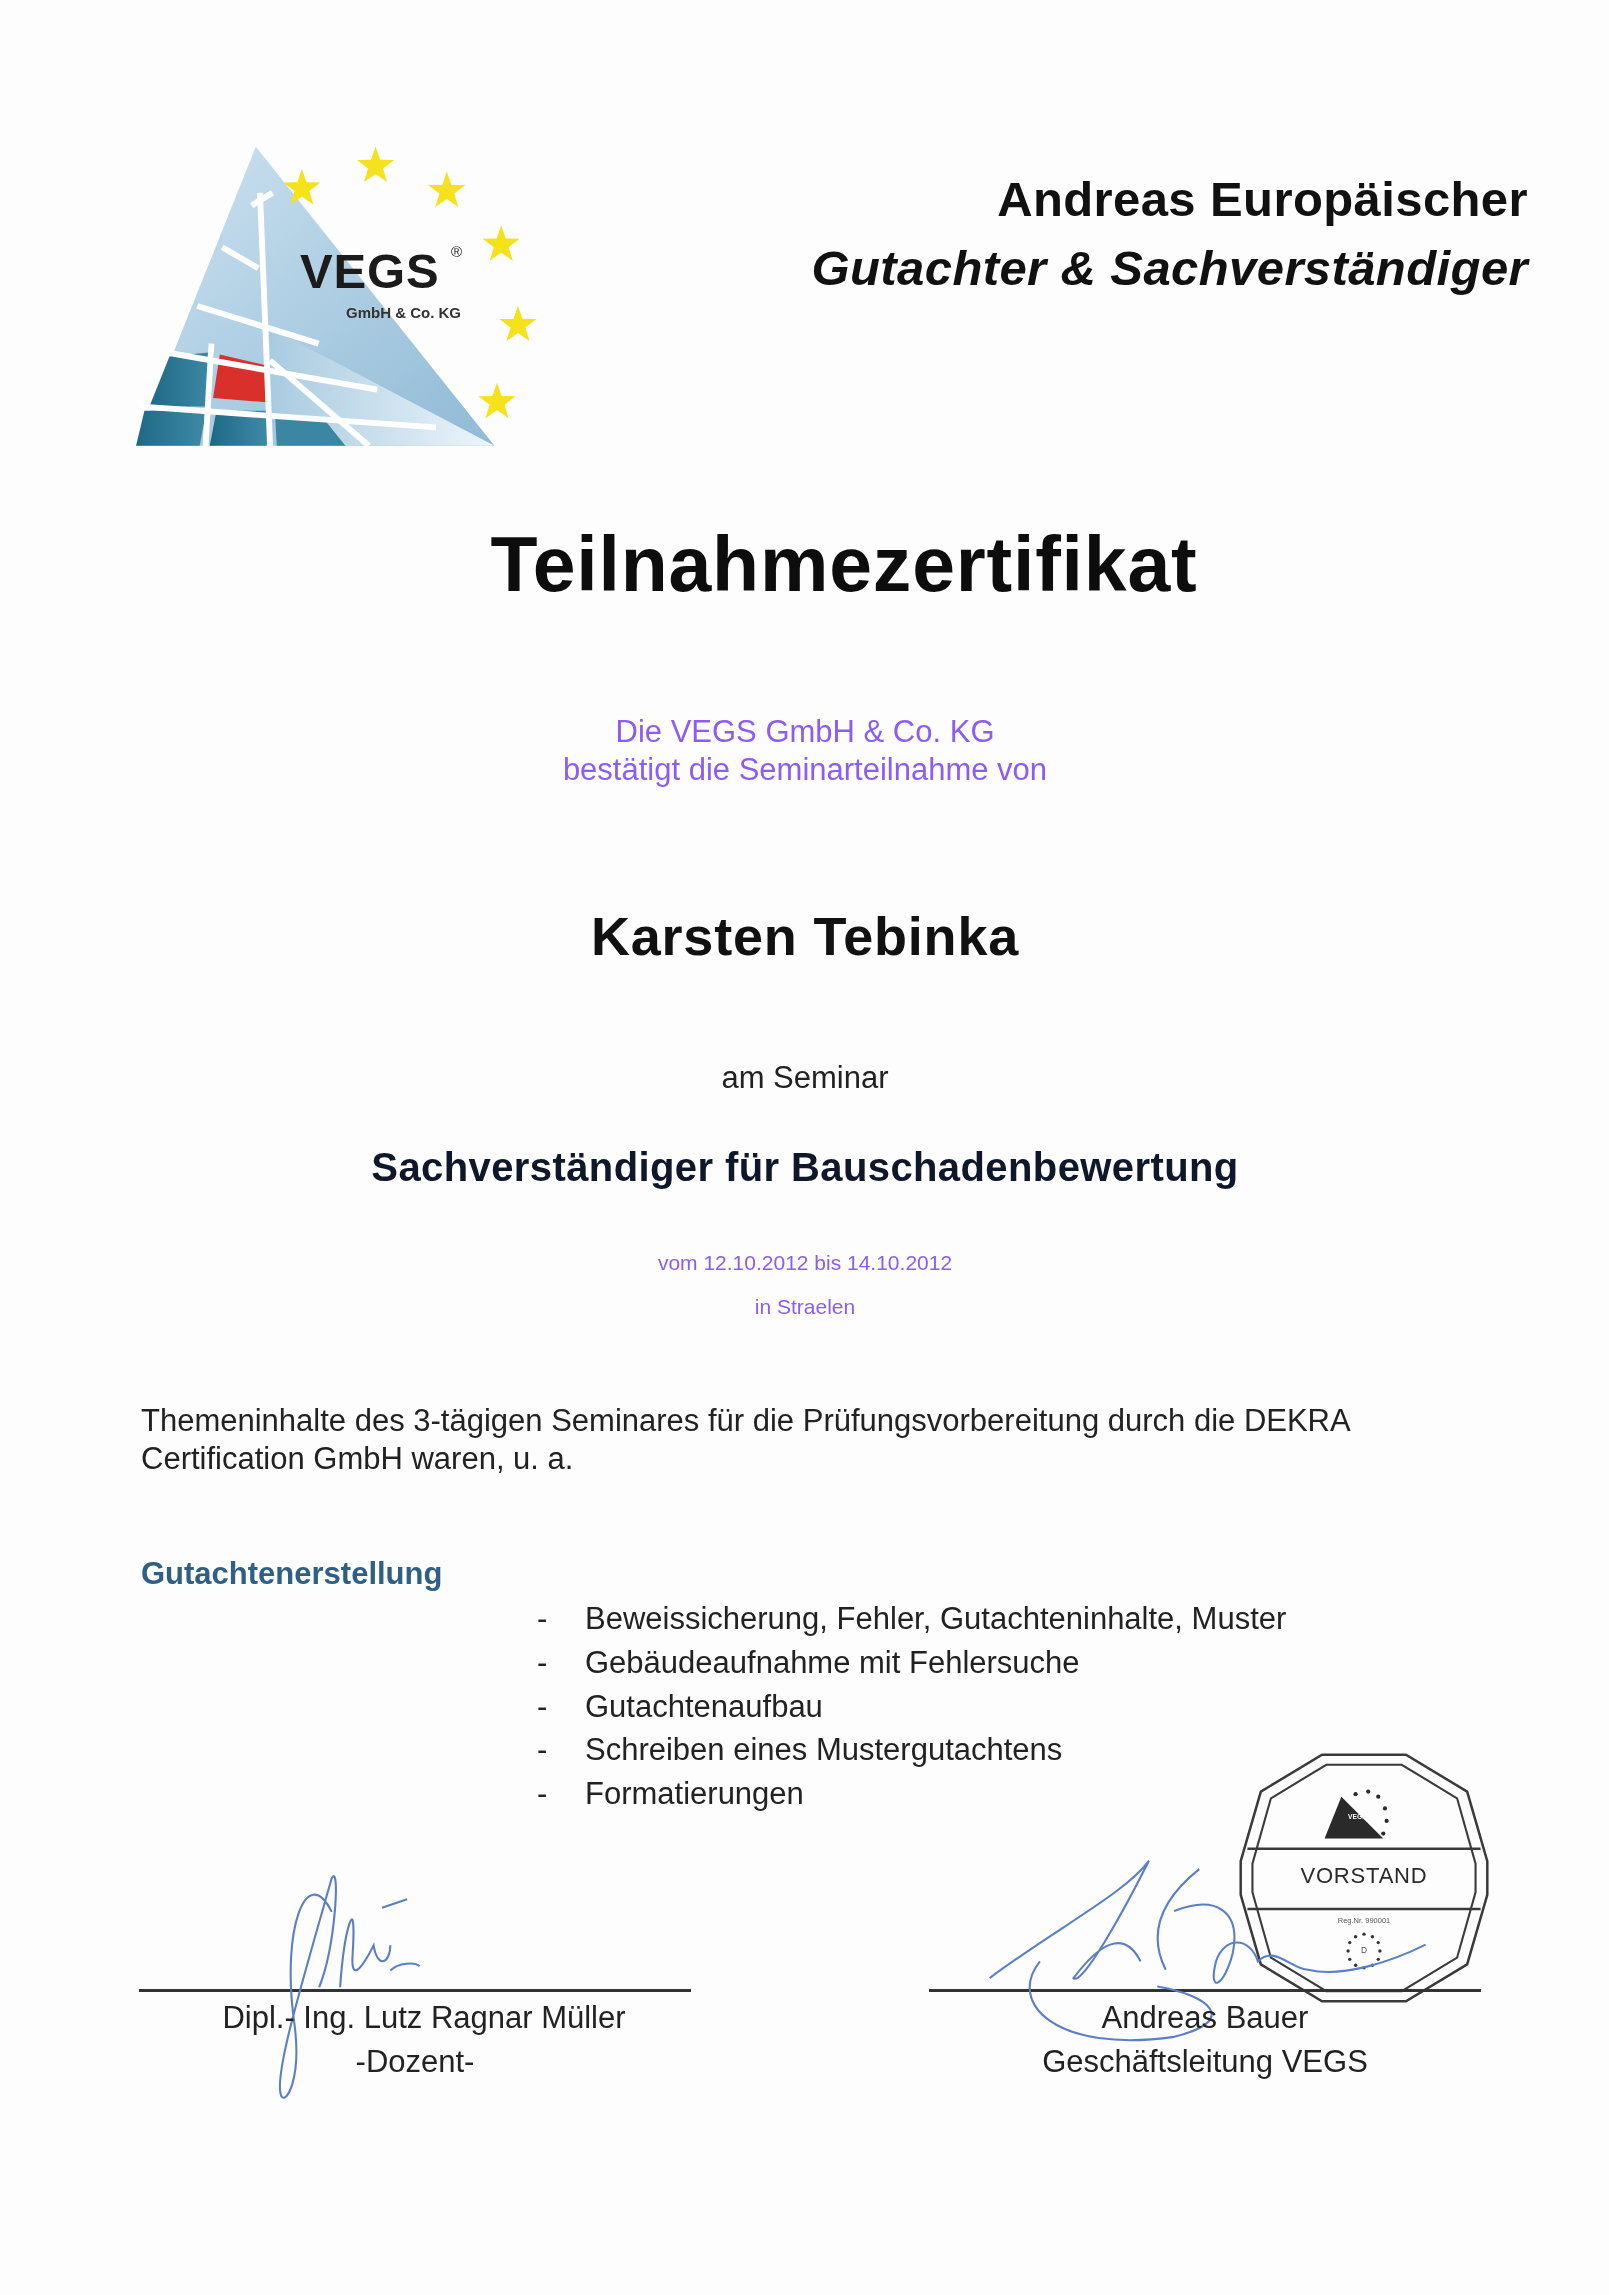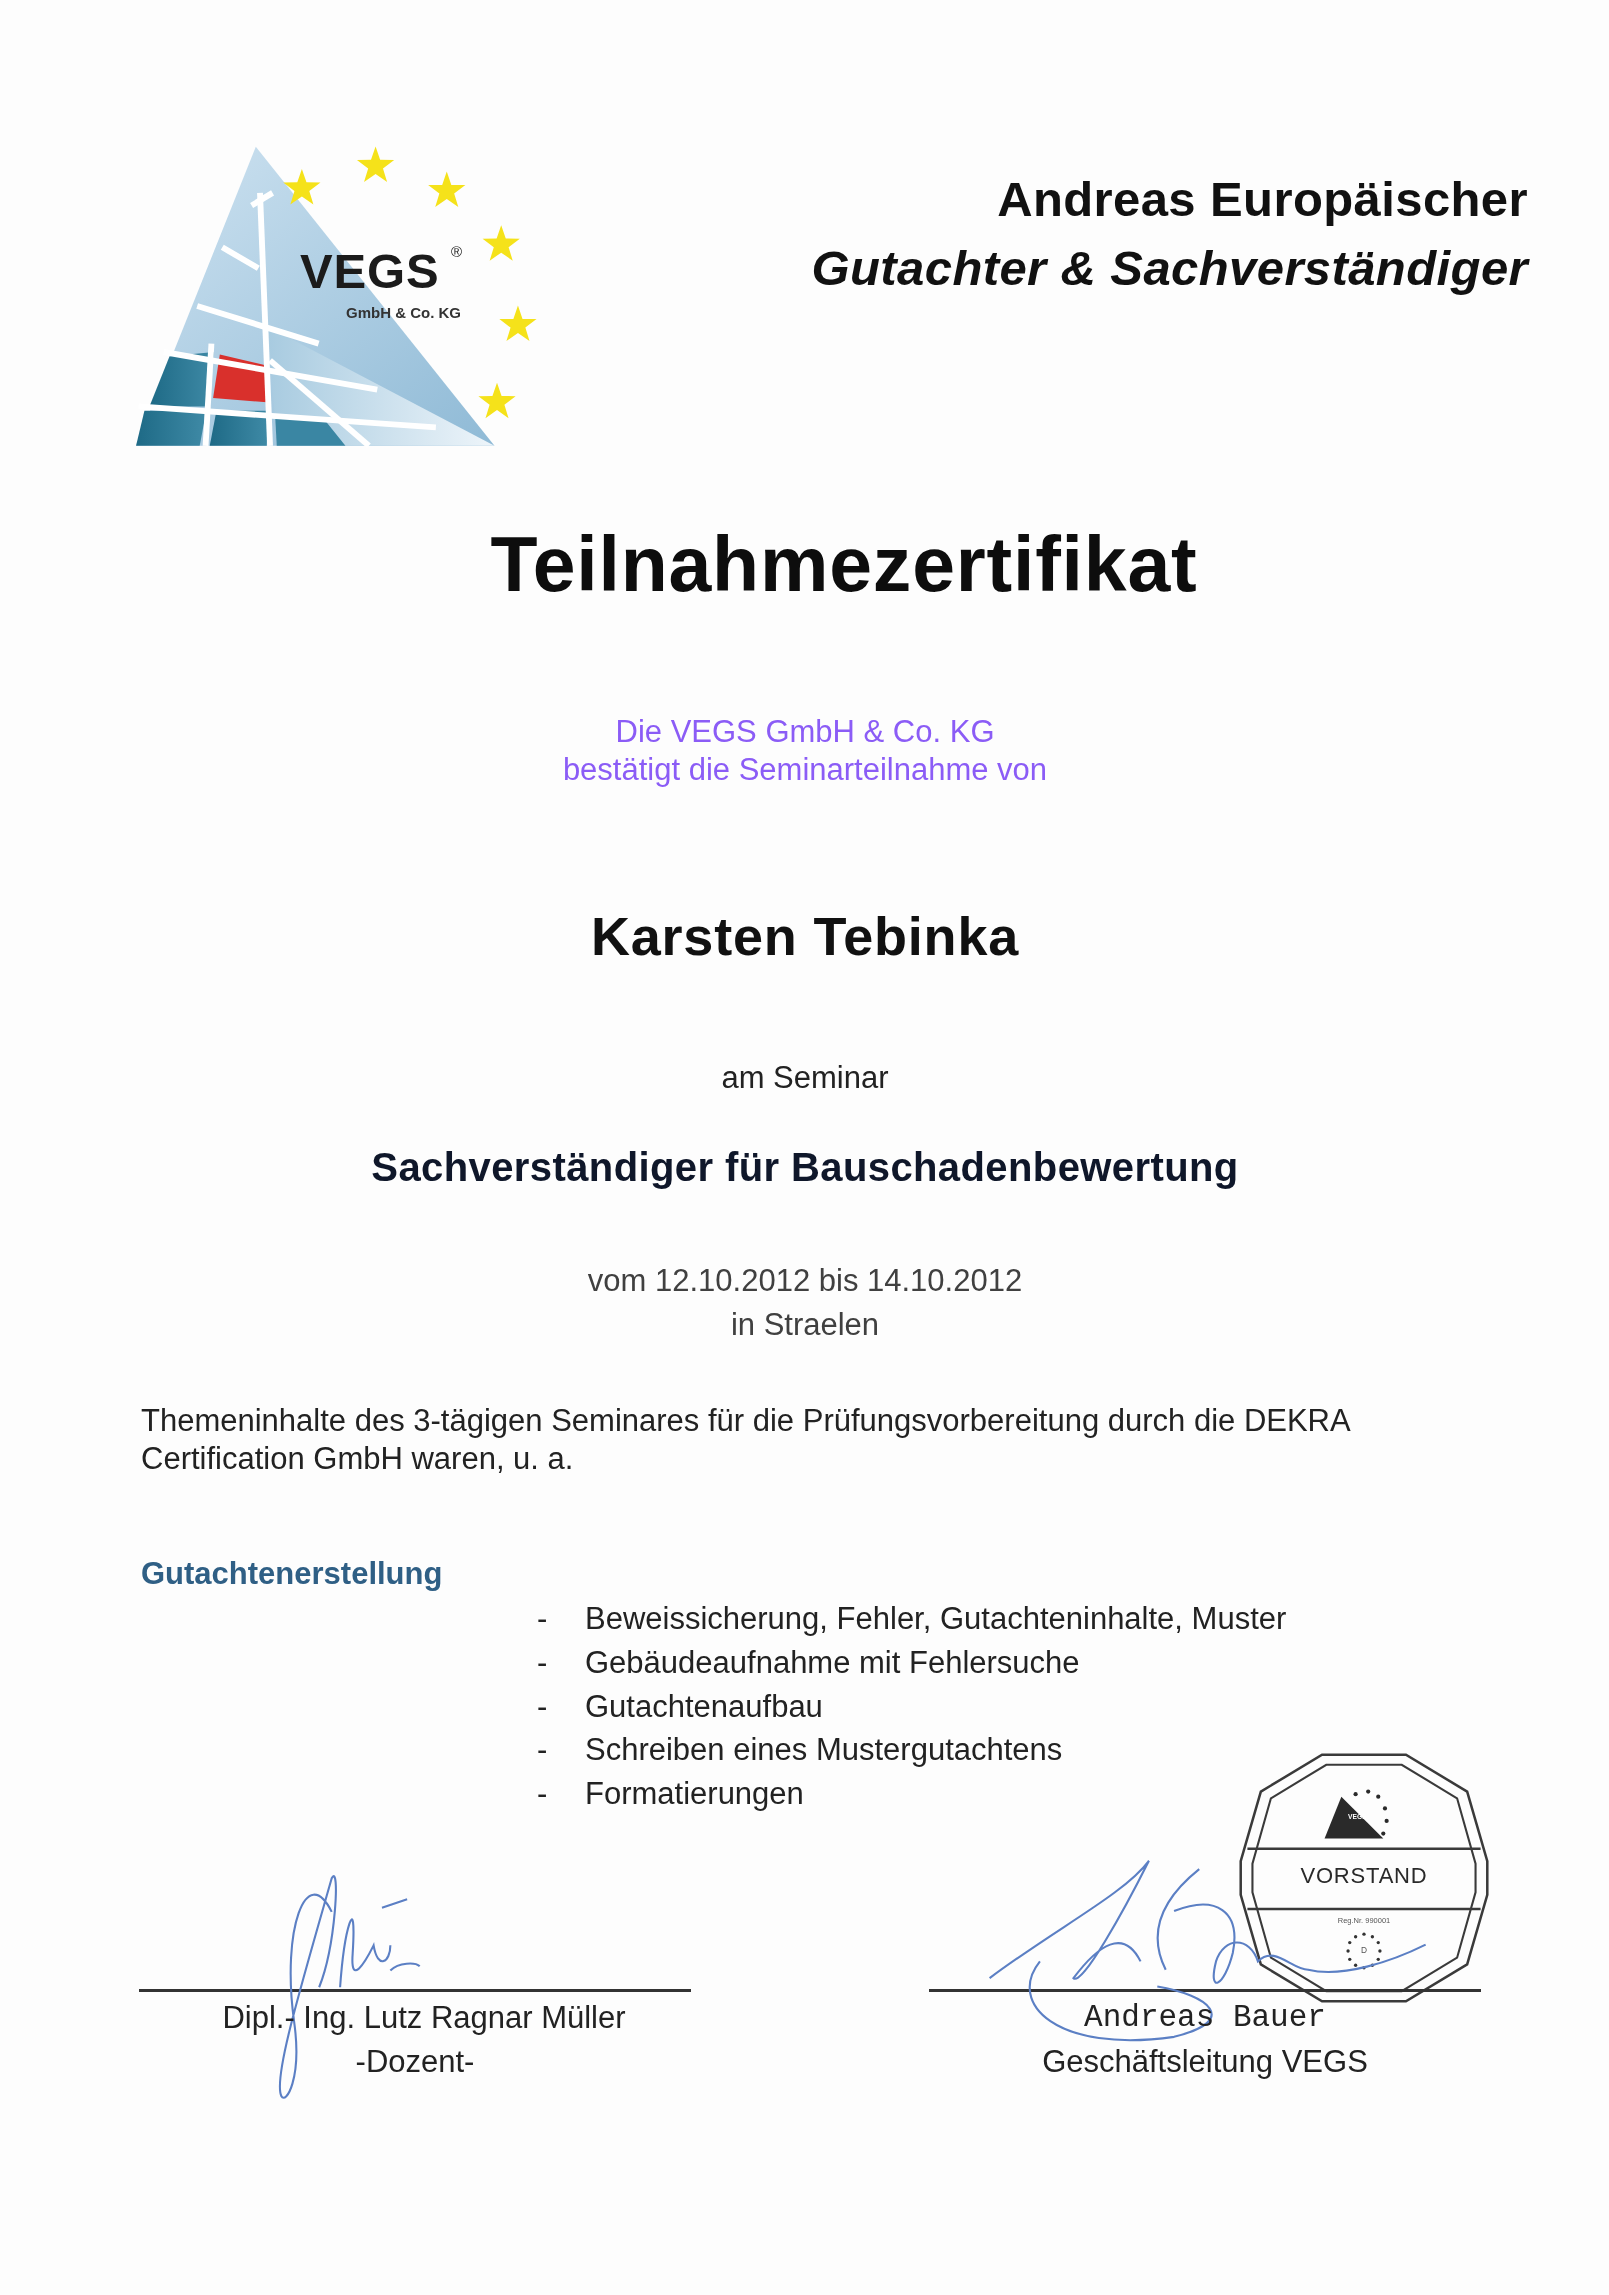--- a/index.html
+++ b/index.html
@@ -7,21 +7,21 @@
          font-family:"Liberation Sans", sans-serif; color:#1a1a1a; }
   .abs { position:absolute; }
   .center { left:0; width:1610px; text-align:center; }
   #logo { left:126px; top:109px; width:469px; height:352px; }
   .org-line { right:82px; text-align:right; font-weight:bold; font-size:49px; color:#111; letter-spacing:0.4px; white-space:nowrap; }
   #title { top:520px; font-size:77px; font-weight:bold; color:#0d0d0d; letter-spacing:0.8px;padding-left:39px; }
   .intro { font-size:31px; color:#8b5cf6; }
   #name { top:905px; font-size:54px; font-weight:bold; color:#111; letter-spacing:0.8px; }
   #am { top:1060px; font-size:31px; color:#222; }
   #seminar { top:1145px; font-size:40px; font-weight:bold; color:#0f172a; letter-spacing:0.4px; }
-  .dates { font-size:31px; color:#404040;margin-top:12px; }
+  .dates { font-size:21px; color:#8b5cf6; }
   .para { left:141px; font-size:31px; color:#222; white-space:nowrap; }
   #section { left:141px; top:1556px; font-size:31px; font-weight:bold; color:#2f5f85; }
   .bullet { left:537px; font-size:31px; color:#222; white-space:nowrap; }
   .bullet .dash { display:inline-block; width:48px; }
   .sigline { height:2.5px; background:#333; top:1989px; }
   .signame { font-size:31px; color:#222; text-align:center; }
   svg { overflow:visible; }
 </style>
 </head>
 <body>
@@ -160,15 +160,15 @@
 
 <svg class="abs" style="left:139px;top:1828px;" width="553" height="285" viewBox="0 0 660 340">
   <path d="M230,100 C200,40 170,120 185,230 C195,300 175,330 170,320 C160,300 190,200 230,60 C240,40 235,140 215,190 M240,190 C245,120 260,70 255,150 C252,190 270,160 280,140 C285,170 300,160 300,140 M290,95 L320,85 M300,170 C310,160 330,160 335,165" fill="none" stroke="#5b7fc4" stroke-width="2.5"></path>
 </svg>
 <svg class="abs" style="left:956px;top:1844px;" width="520" height="218" viewBox="0 0 620 260">
   <path d="M40,160 C120,100 200,60 230,20 C200,80 150,170 140,160 C170,120 200,100 220,140 M250,150 C230,110 240,70 290,30 M260,80 C310,60 340,80 330,130 C320,170 300,180 310,140 C320,110 350,110 360,140 C380,120 400,150 420,150 C460,160 520,140 560,120 M100,140 C60,190 120,250 260,230 C340,210 300,180 240,170" fill="none" stroke="#5b7fc4" stroke-width="2.5"></path>
 </svg>
 
 <div class="abs signame" style="left:148px;width:552px;top:2000px;">Dipl.- Ing. Lutz Ragnar Müller</div>
 <div class="abs signame" style="left:139px;width:552px;top:2044px;">-Dozent-</div>
-<div class="abs signame" style="left:929px;width:552px;top:2000px;font-family:Liberation Mono, monospace;">Andreas Bauer</div>
+<div class="abs signame" style="left:929px;width:552px;top:2000px;">Andreas Bauer</div>
 <div class="abs signame" style="left:929px;width:552px;top:2044px;">Geschäftsleitung VEGS</div>
 
 
 </body></html>

